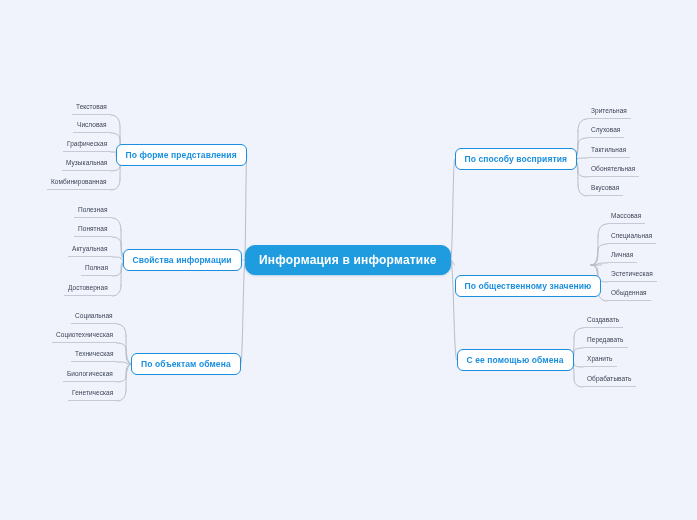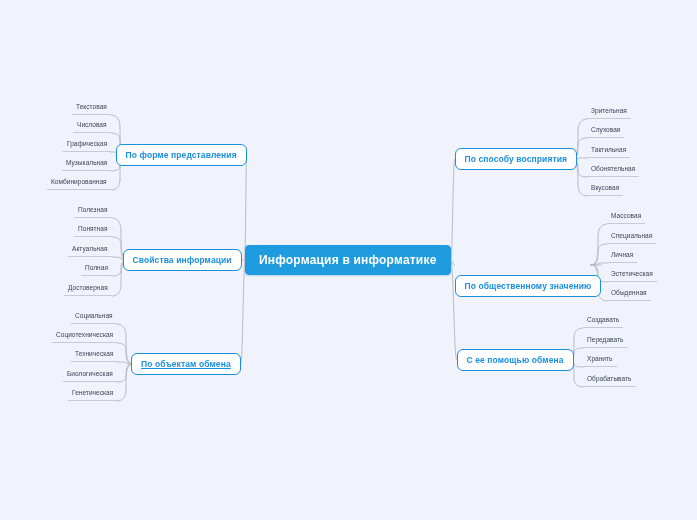--- a/index.html
+++ b/index.html
@@ -32,21 +32,21 @@
   .node {
     position: absolute;
     box-sizing: border-box;
     white-space: nowrap;
   }
   
   .node.root {
     background: #1f9bdf;
     color: #ffffff;
     border: 1px solid #1f9bdf;
-    border-radius: 4px;
+    border-radius: 10px;
     font-size: 12px;
     font-weight: bold;
     letter-spacing: 0.2px;
     padding: 7px 13px;
     line-height: 14px;
     box-shadow: 0 1px 2px rgba(30,110,170,0.25);
   }
   
   .node.branch {
     background: #ffffff;
@@ -160,21 +160,21 @@
       <div class="node leaf align-right" style="left: 73px; top: 119px;">Числовая</div>
       <div class="node leaf align-right" style="left: 63px; top: 138px;">Графическая</div>
       <div class="node leaf align-right" style="left: 62px; top: 157px;">Музыкальная</div>
       <div class="node leaf align-right" style="left: 47px; top: 176px;">Комбинированная</div>
       <div class="node branch" style="left: 122.5px; top: 249px;">Свойства информации</div>
       <div class="node leaf align-right" style="left: 74px; top: 204px;">Полезная</div>
       <div class="node leaf align-right" style="left: 74px; top: 223px;">Понятная</div>
       <div class="node leaf align-right" style="left: 68px; top: 243px;">Актуальная</div>
       <div class="node leaf align-right" style="left: 81px; top: 262px;">Полная</div>
       <div class="node leaf align-right" style="left: 64px; top: 282px;">Достоверная</div>
-      <div class="node branch" style="left: 131px; top: 353px; text-decoration: underline;">По объектам обмена</div>
+      <div class="node branch" style="left: 131px; top: 353px;">По объектам обмена</div>
       <div class="node leaf align-right" style="left: 71px; top: 310px;">Социальная</div>
       <div class="node leaf align-right" style="left: 52px; top: 329px;">Социотехническая</div>
       <div class="node leaf align-right" style="left: 71px; top: 348px;">Техническая</div>
       <div class="node leaf align-right" style="left: 63px; top: 368px;">Биологическая</div>
       <div class="node leaf align-right" style="left: 68px; top: 387px;">Генетическая</div>
       <div class="node branch" style="left: 454.5px; top: 148px; text-align: center;">По способу восприятия</div>
       <div class="node leaf align-left" style="left: 587px; top: 105px;">Зрительная</div>
       <div class="node leaf align-left" style="left: 587px; top: 124px;">Слуховая</div>
       <div class="node leaf align-left" style="left: 587px; top: 144px;">Тактильная</div>
       <div class="node leaf align-left" style="left: 587px; top: 163px;">Обонятельная</div>

